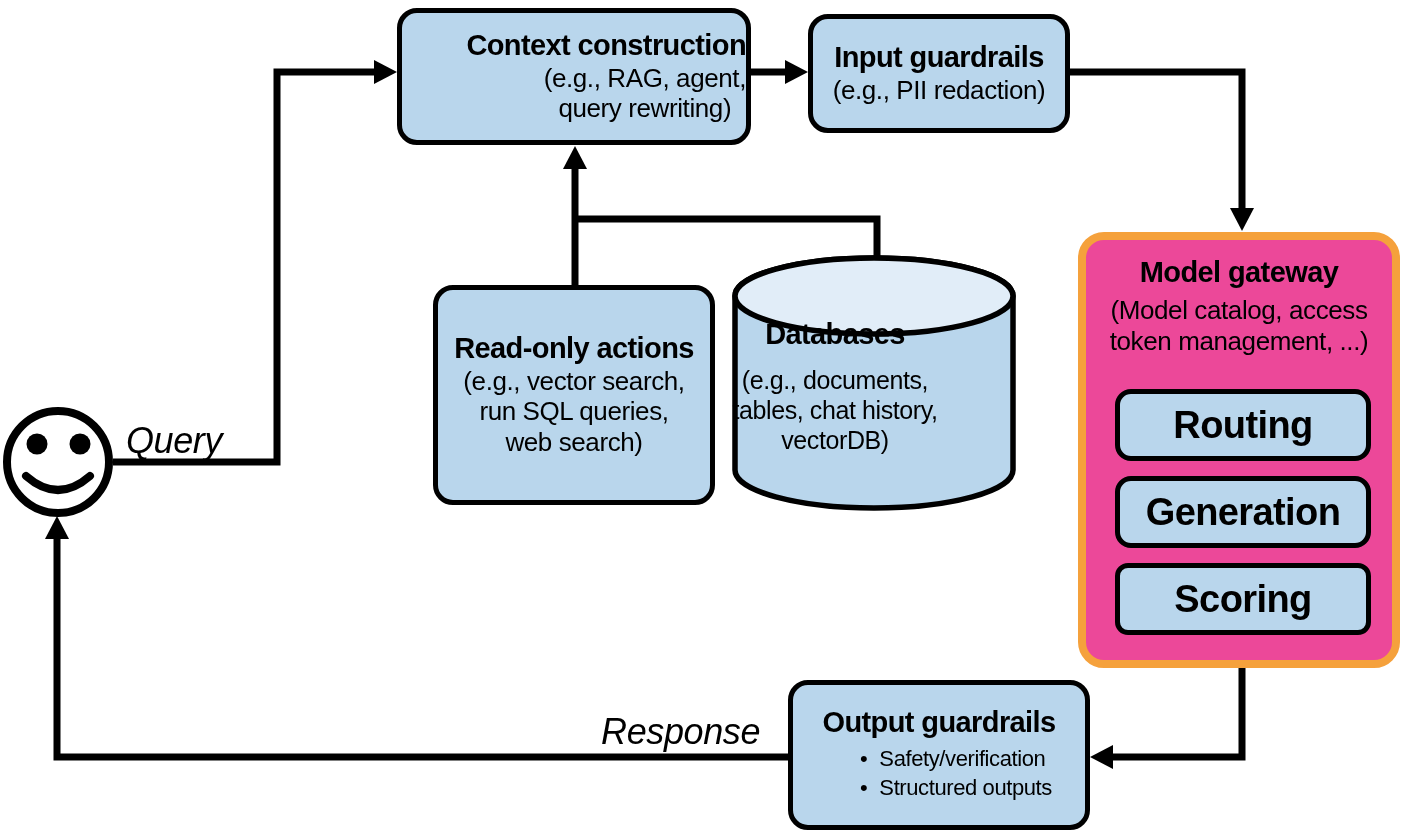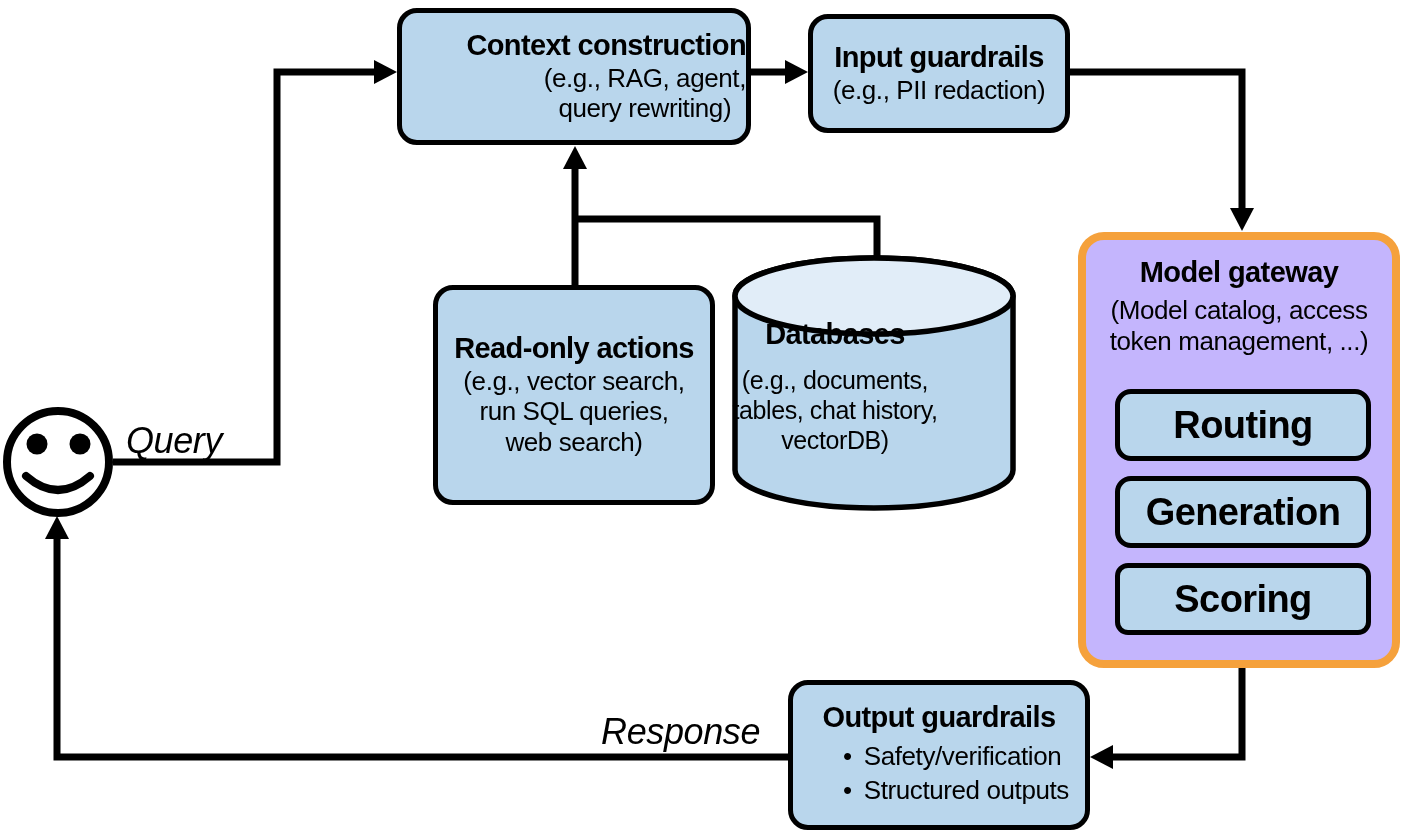--- a/index.html
+++ b/index.html
@@ -46,21 +46,21 @@
     line-height:1.15;
   }
   .node .sub{
     font-size:26px;
     line-height:1.18;
     letter-spacing:-0.4px;
   }
   .node .sub div{white-space:nowrap;}
   .gateway{
     position:absolute;
-    background:#c4b5fd;
+    background:#ec4899;
     border:8px solid var(--gateway-border);
     border-radius:26px;
     text-align:center;
   }
   .gateway .title{
     font-weight:700;
     font-size:29px;
     letter-spacing:-0.6px;
     margin-top:16px;
     line-height:1.15;
@@ -105,21 +105,21 @@
   }
   .output-box{
     align-items:center;
     padding:10px 0 12px 0;
   }
   .output-box .title{margin-bottom:6px;}
   .bullets{
     list-style:none;
     text-align:left;
     padding-left:34px;
-    font-size:26px;
+    font-size:22px;
     line-height:1.3;
     letter-spacing:-0.4px;
   }
   .bullets li .marker{margin-right:12px;}
   .flow-label{
     position:absolute;
     font-style:italic;
     font-size:36px;
     letter-spacing:-0.4px;
   }

